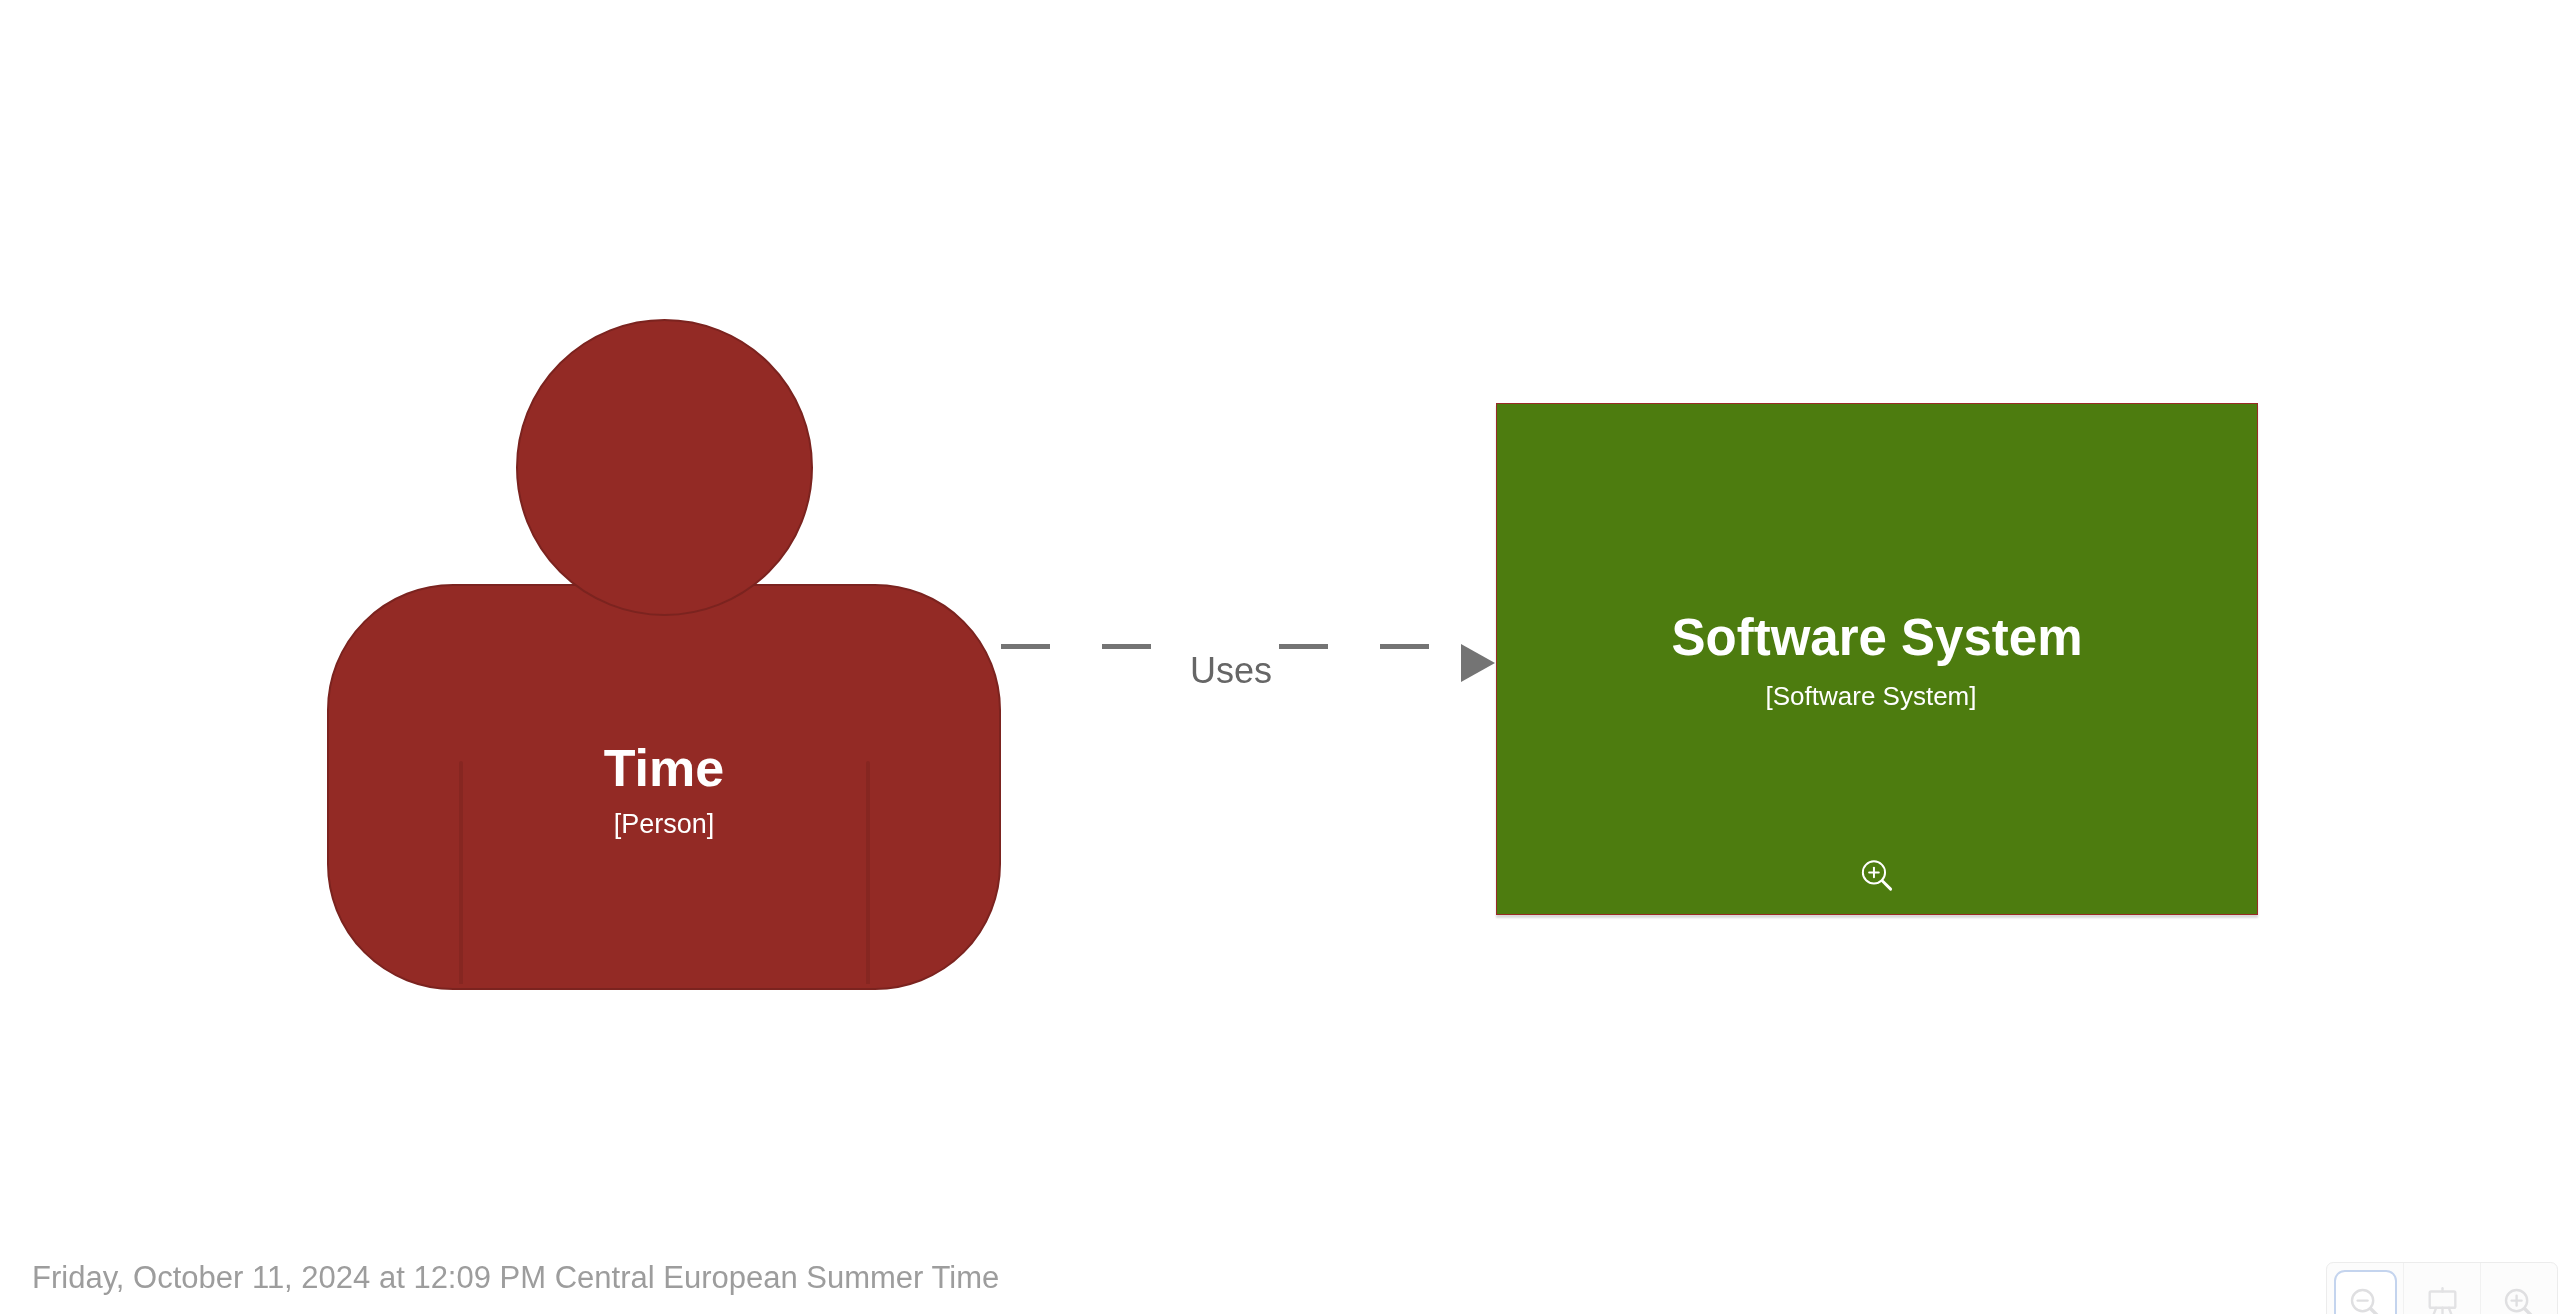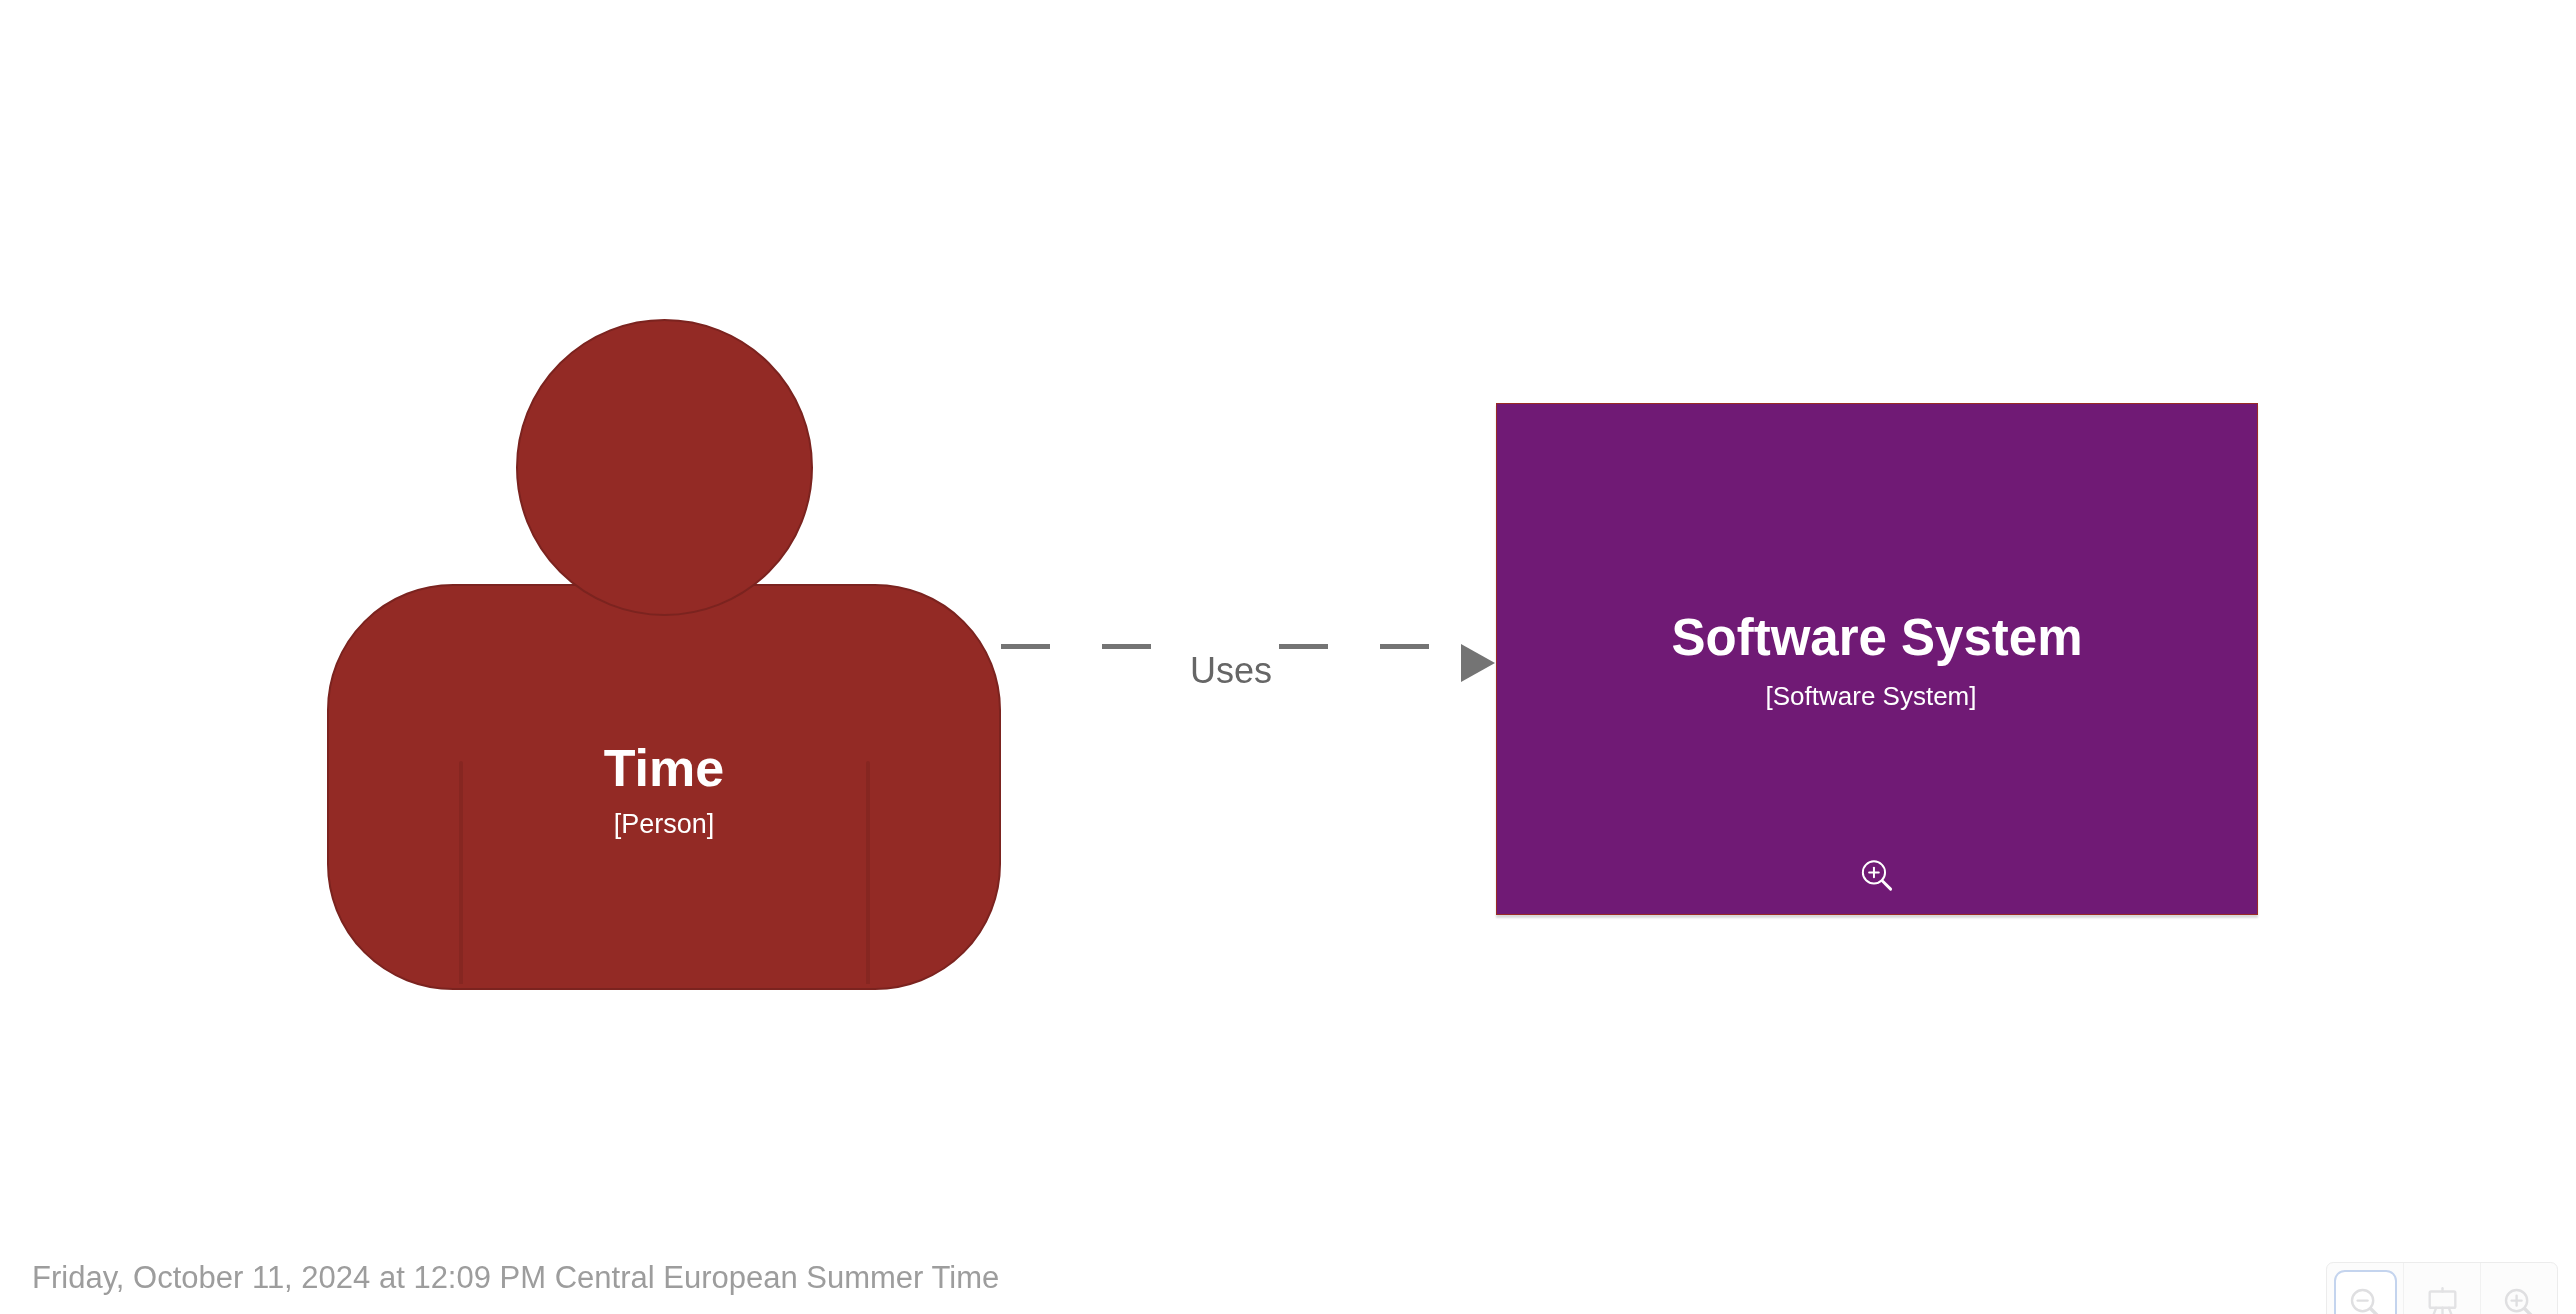--- a/index.html
+++ b/index.html
@@ -58,21 +58,21 @@
   .rel-arrowhead {
     flex: 0 0 auto; width: 0; height: 0;
     border-left: 34px solid #747474;
     border-top: 19px solid transparent;
     border-bottom: 19px solid transparent;
   }
 
   
   .system-box {
     position: absolute; left: 1496px; top: 403px; width: 762px; height: 512px;
-    background: #701a75; border: 1.8px solid #992b26; box-sizing: border-box;
+    background: #4d7c0f; border: 1.8px solid #992b26; box-sizing: border-box;
     box-shadow: 0 2.7px 1.8px rgba(0,0,0,0.15);
   }
   .system-name {
     position: absolute; left: 0; right: 0; top: 200px; height: 67px; line-height: 67px;
     text-align: center; color: #ffffff; font-size: 51px; font-weight: 700;
   }
   .system-meta {
     position: absolute; left: 0; right: 12px; top: 274px; height: 36px; line-height: 36px;
     text-align: center; color: #ffffff; font-size: 26px;
   }

